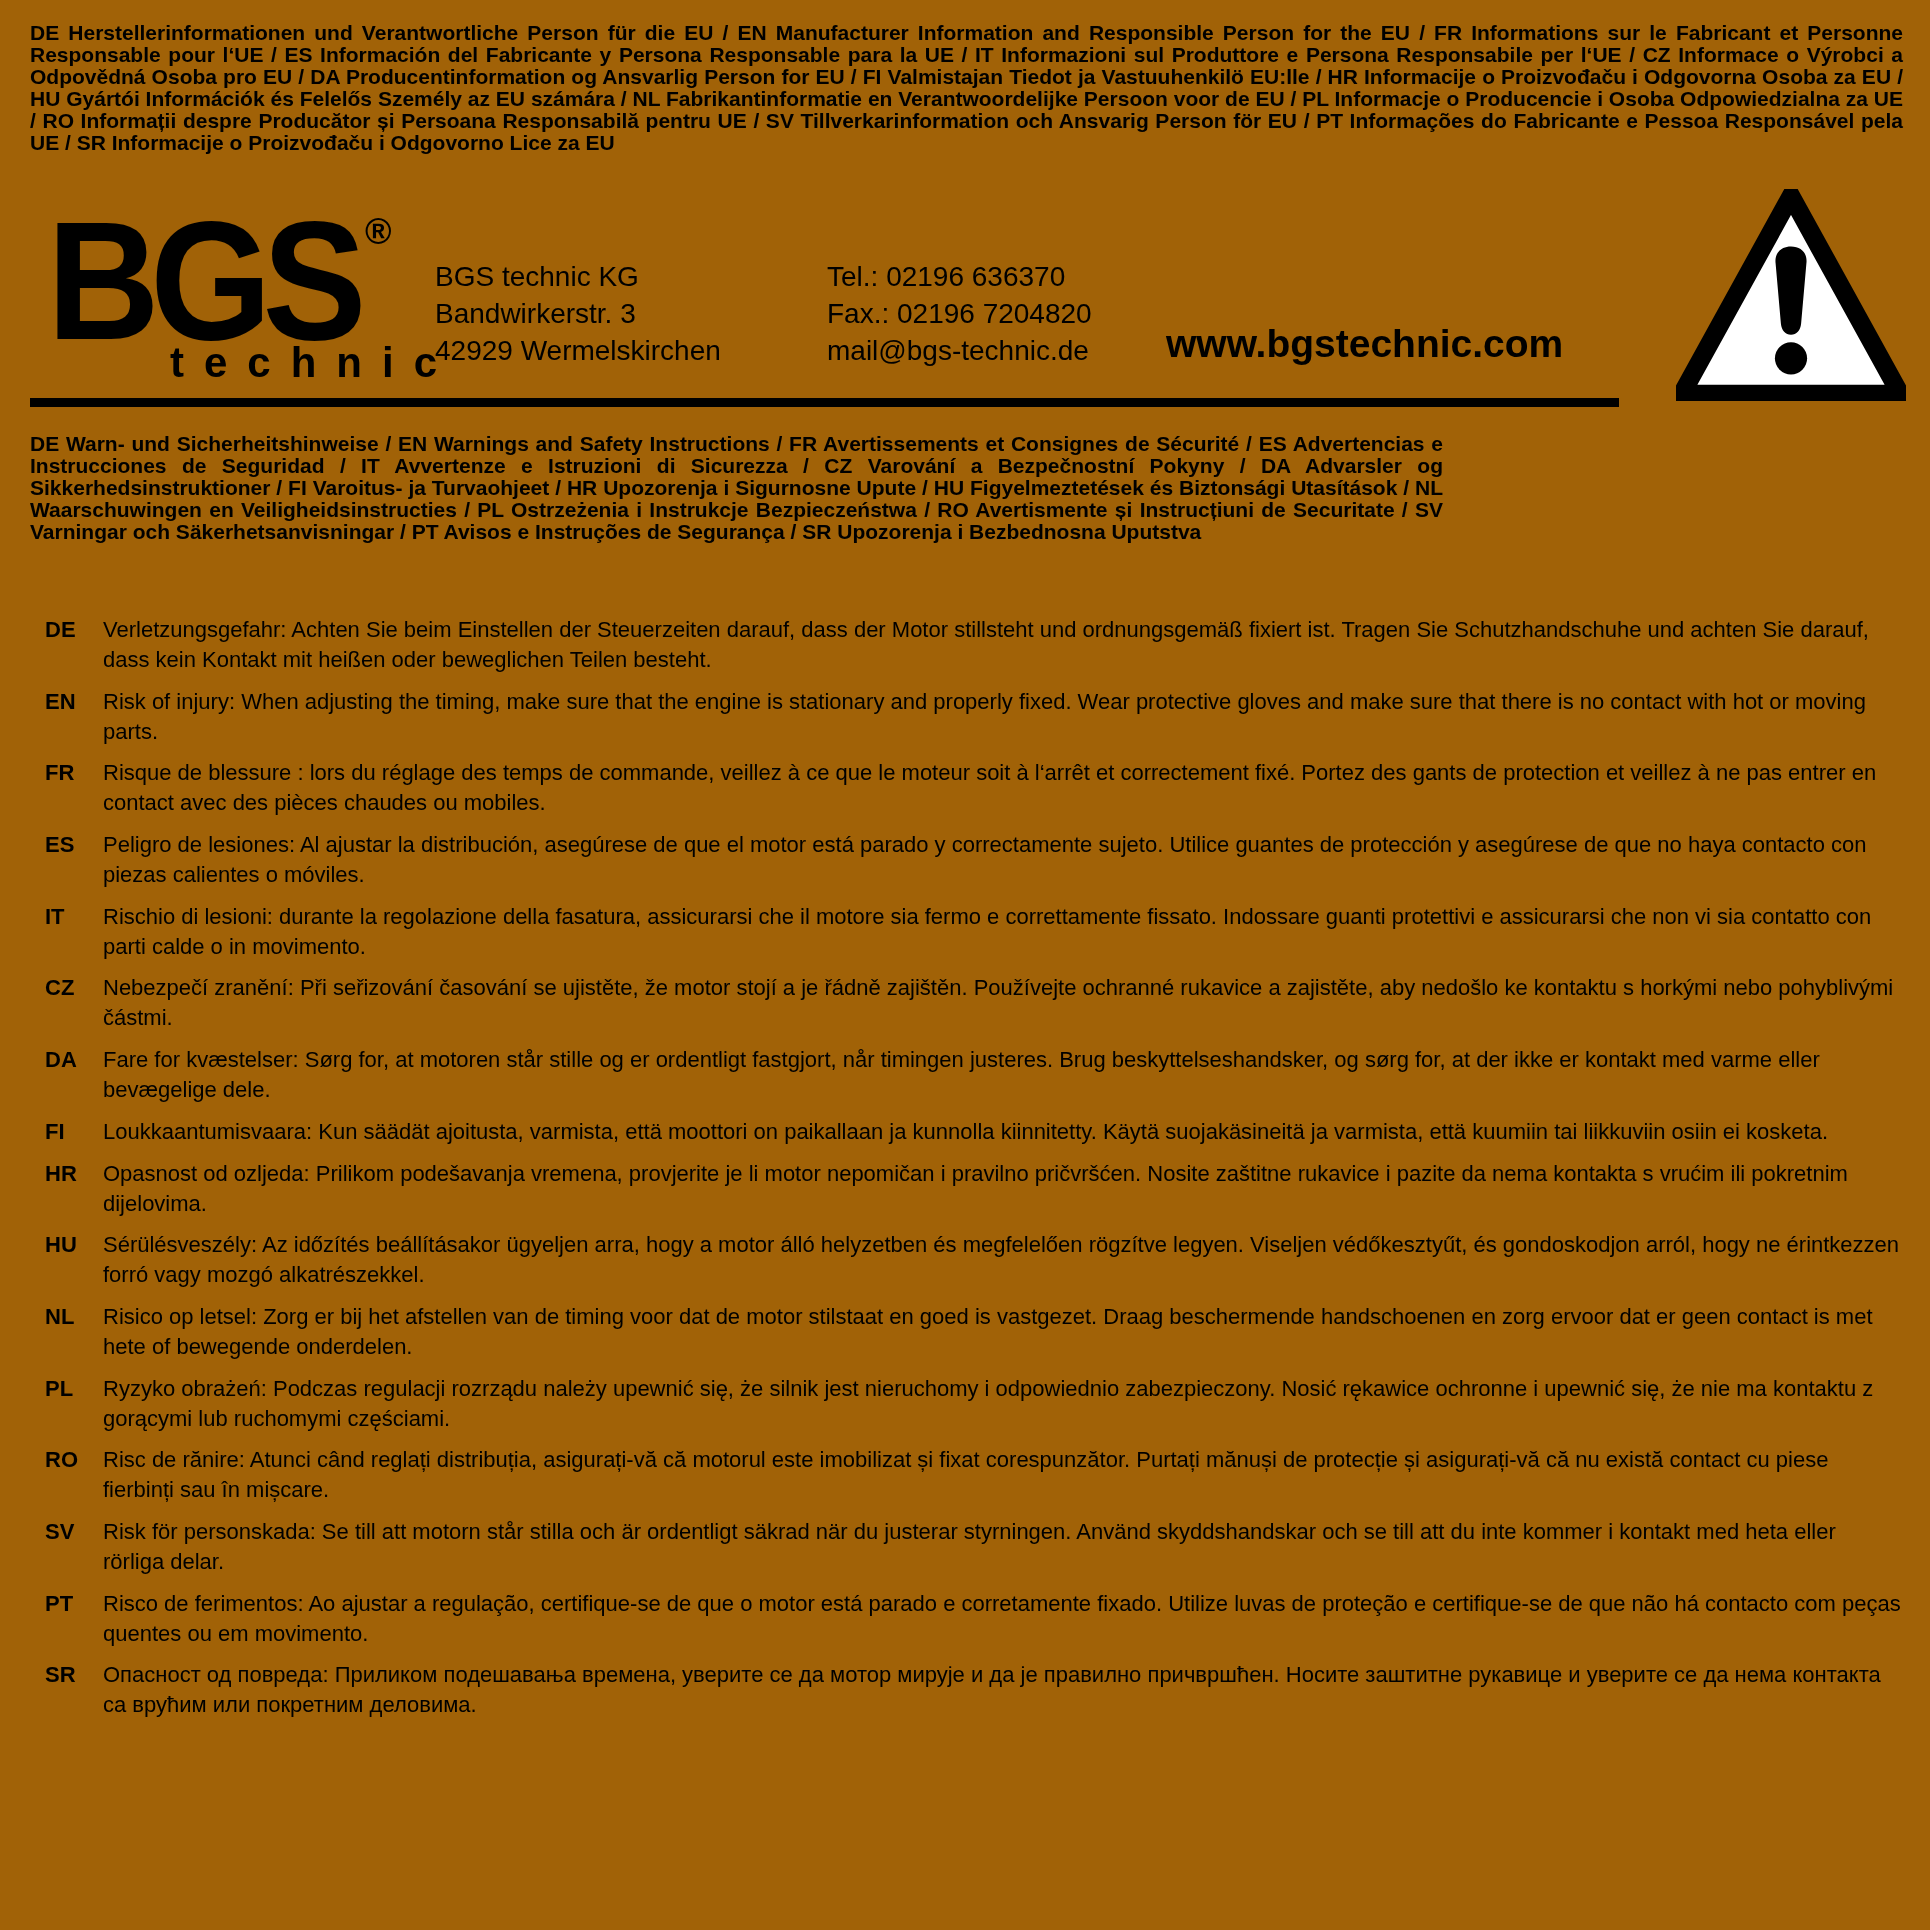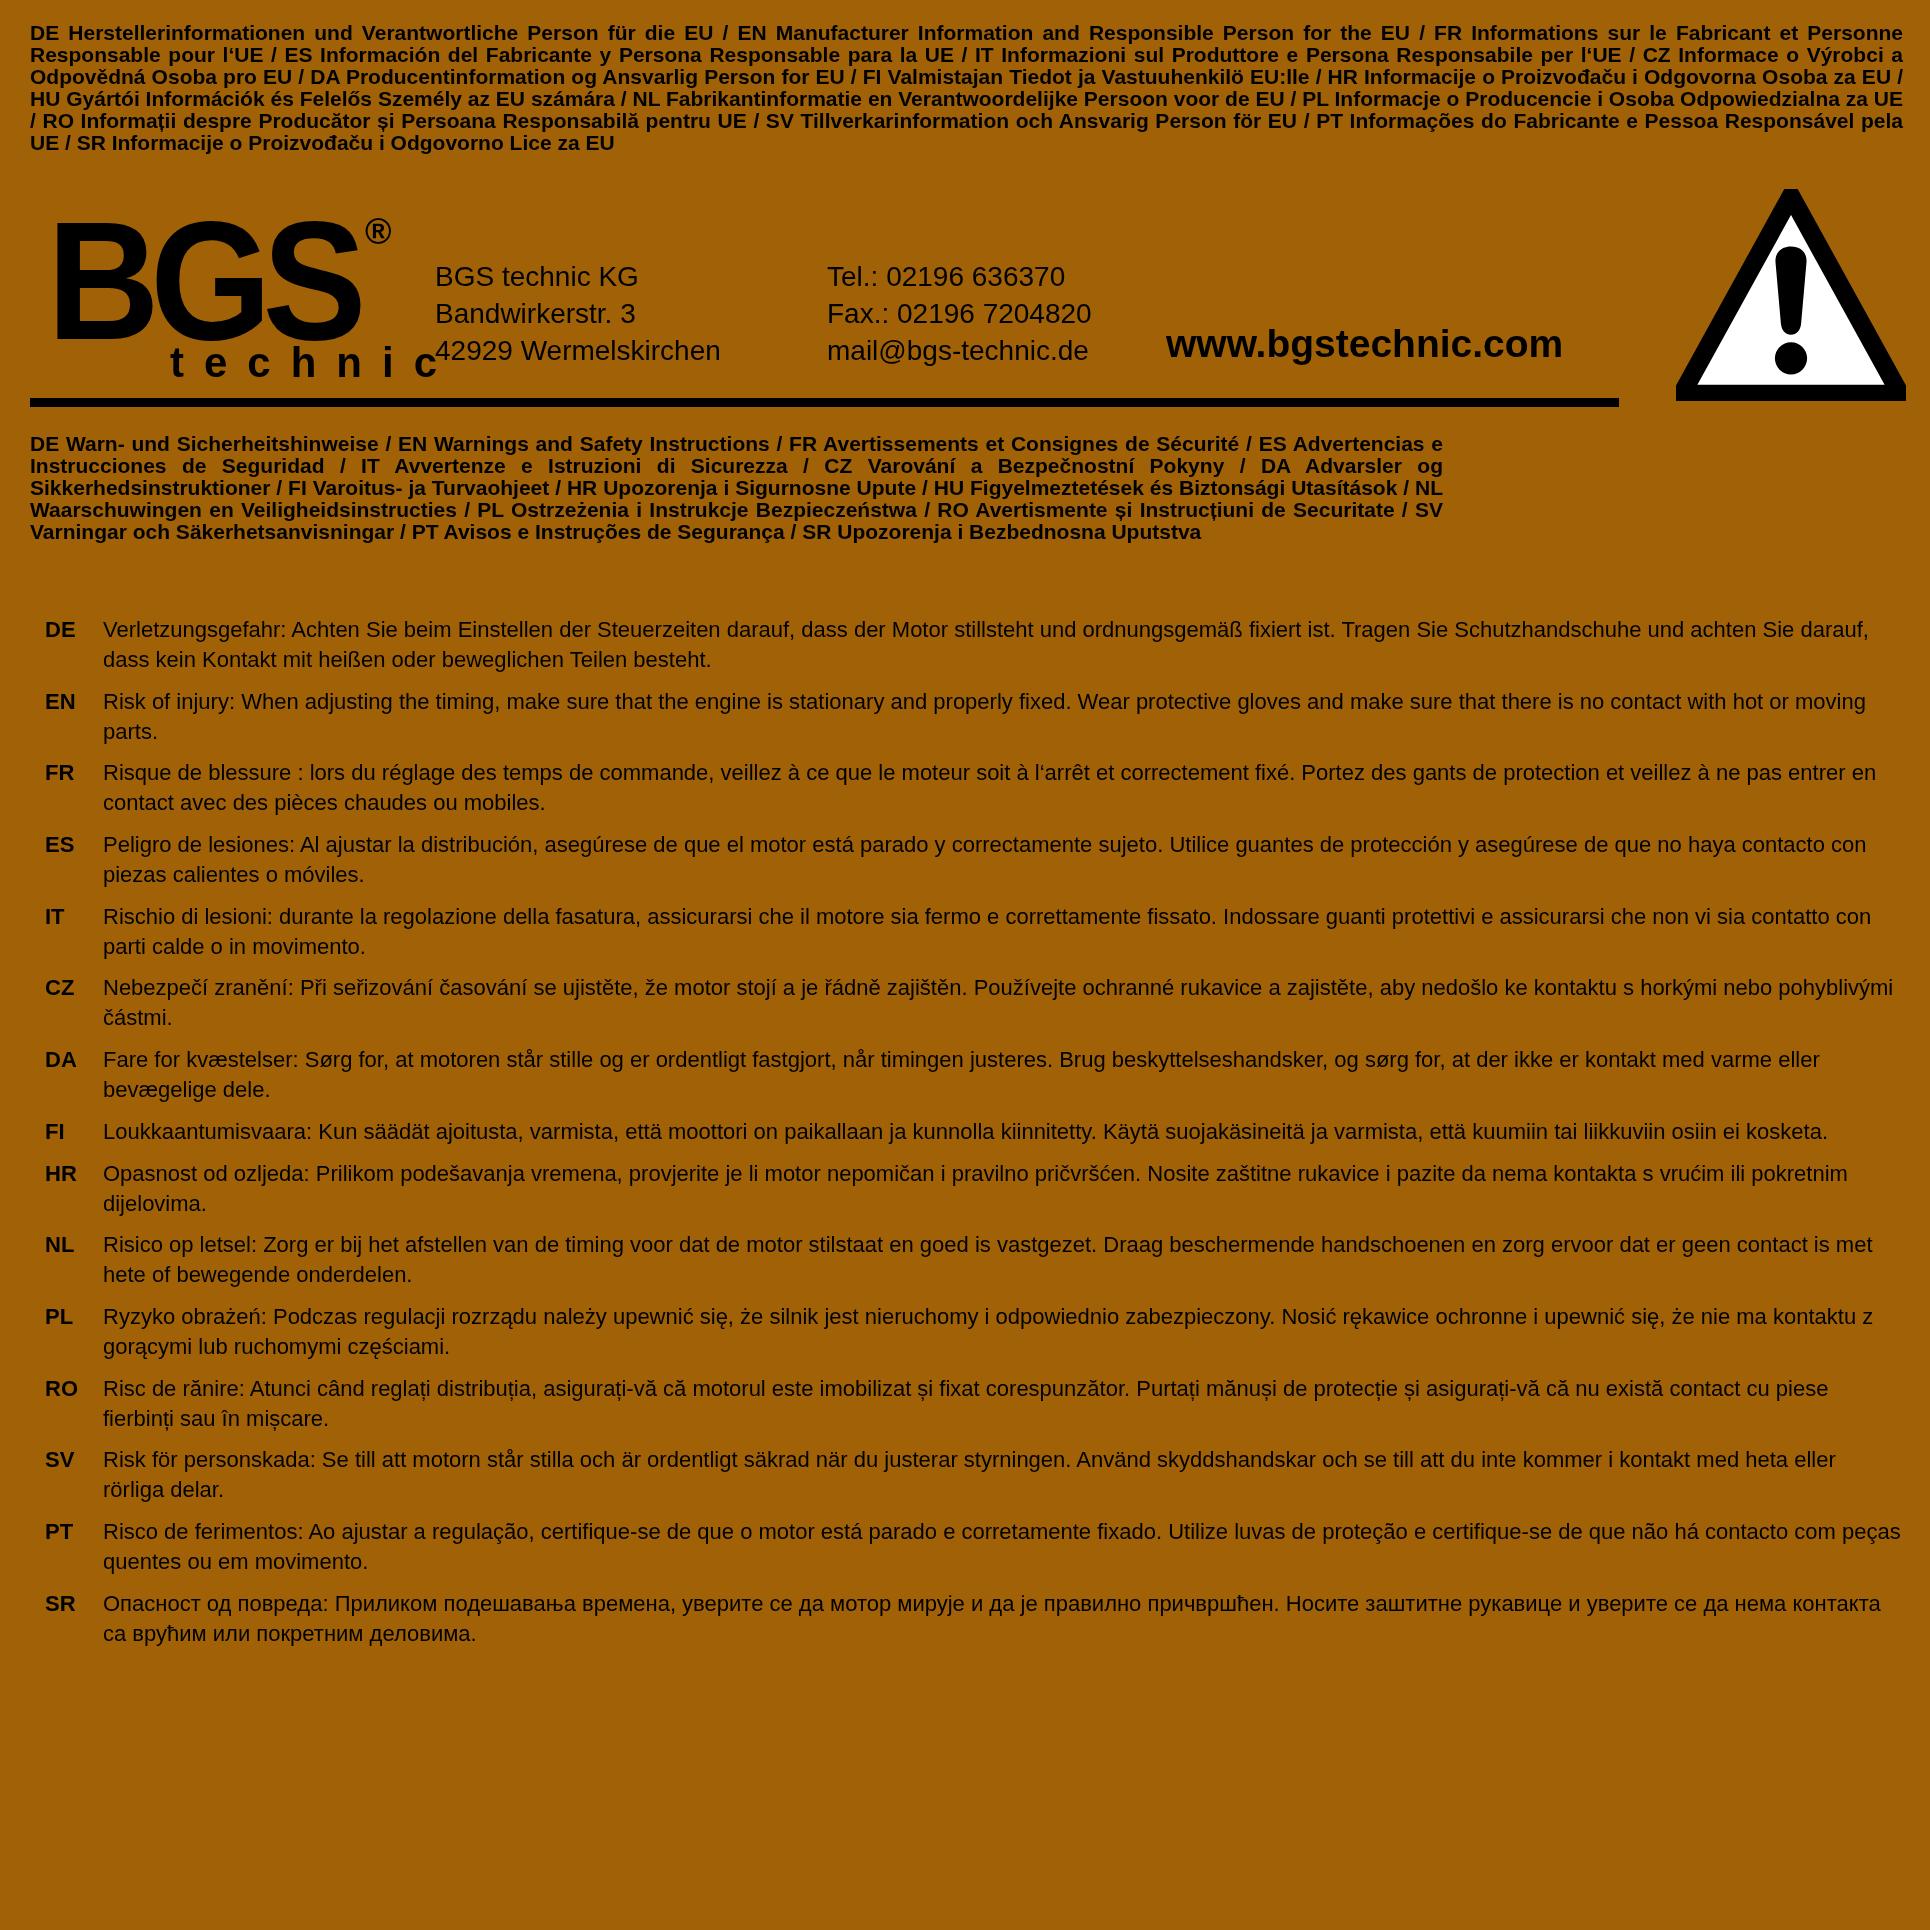--- a/index.html
+++ b/index.html
@@ -124,20 +124,24 @@
   <div class="warning-item">
     <div class="code">FI</div>
     <div class="txt">Loukkaantumisvaara: Kun säädät ajoitusta, varmista, että moottori on paikallaan ja kunnolla kiinnitetty. Käytä suojakäsineitä ja varmista, että kuumiin tai liikkuviin osiin ei kosketa.</div>
   </div>
 
   <div class="warning-item">
     <div class="code">HR</div>
     <div class="txt">Opasnost od ozljeda: Prilikom podešavanja vremena, provjerite je li motor nepomičan i pravilno pričvršćen. Nosite zaštitne rukavice i pazite da nema kontakta s vrućim ili pokretnim dijelovima.</div>
   </div>
 
+  <div class="warning-item">
+    <div class="code">HU</div>
+    <div class="txt">Sérülésveszély: Az időzítés beállításakor ügyeljen arra, hogy a motor álló helyzetben és megfelelően rögzítve legyen. Viseljen védőkesztyűt, és gondoskodjon arról, hogy ne érintkezzen forró vagy mozgó alkatrészekkel.</div>
+  </div>
 
   <div class="warning-item">
     <div class="code">NL</div>
     <div class="txt">Risico op letsel: Zorg er bij het afstellen van de timing voor dat de motor stilstaat en goed is vastgezet. Draag beschermende handschoenen en zorg ervoor dat er geen contact is met hete of bewegende onderdelen.</div>
   </div>
 
   <div class="warning-item">
     <div class="code">PL</div>
     <div class="txt">Ryzyko obrażeń: Podczas regulacji rozrządu należy upewnić się, że silnik jest nieruchomy i odpowiednio zabezpieczony. Nosić rękawice ochronne i upewnić się, że nie ma kontaktu z gorącymi lub ruchomymi częściami.</div>
   </div>

